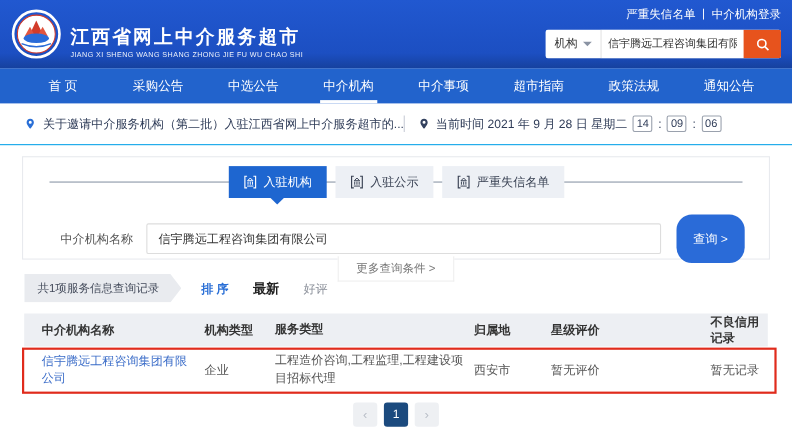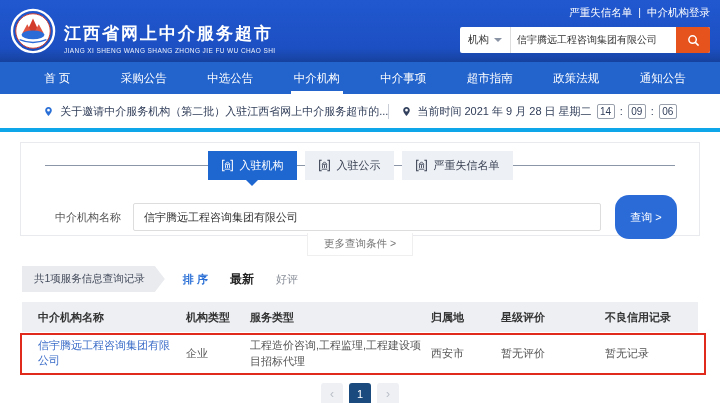--- a/index.html
+++ b/index.html
@@ -10,39 +10,39 @@
   .header { height:62px; background:linear-gradient(180deg,#2158d0 0%,#1c4fc2 78%,#16419e 100%);
     display:flex; align-items:center; padding:0 10px; position:relative; }
   .logo-wrap { display:flex; align-items:center; }
   .logo-badge { width:46px; height:46px; flex:0 0 auto; }
   .logo-text { margin-left:8px; color:#fff; }
   .logo-title { font-size:17px; font-weight:bold; letter-spacing:2px;margin-top:14px; }
   .logo-sub { font-size:6.5px; letter-spacing:.4px; margin-top:2px; opacity:.92; }
   .header-right { position:absolute; right:10px; top:6px; display:flex; flex-direction:column; align-items:flex-end; }
   .login-links { color:#fff; font-size:10.5px; display:flex; gap:6px; margin-bottom:7px; }
   .login-links span { cursor:pointer; }
-  .hdr-search { display:flex; align-items:stretch; height:26px; width:250px; background:#fff;
+  .hdr-search { display:flex; align-items:stretch; height:26px; width:214px; background:#fff;
     border-radius:2px; overflow:hidden; }
   .hdr-cat { display:flex; align-items:center; gap:5px; padding:0 8px; font-size:10.5px; color:#333;
     border-right:1px solid #ddd; cursor:pointer; white-space:nowrap; }
   .chev { width:0; height:0; border-left:4px solid transparent; border-right:4px solid transparent;
     border-top:4px solid #8a93a3; }
   .hdr-input { flex:1; border:none; outline:none; font-size:10px; padding:0 6px; color:#333; min-width:0; }
   .hdr-btn { width:34px; background:#e7531d; border:none; display:flex; align-items:center; justify-content:center; cursor:pointer; }
 
   
   .nav { height:32px; background:#2263cc; display:flex; padding:0 14px; }
   .nav-item { flex:1; display:flex; align-items:center; justify-content:center; color:#fff;
     font-size:11.5px; cursor:pointer; position:relative; }
   .nav-item.active::after { content:""; position:absolute; bottom:0; left:50%; transform:translateX(-50%);
     width:52px; height:3px; background:#fff; }
 
   
-  .notice { height:38px; display:flex; align-items:center; justify-content:center;
-    padding:4px 22px; border-bottom:4px solid #0ea5e9; font-size:11px; color:#2f3c58; }
+  .notice { height:38px; display:flex; align-items:center; justify-content:flex-start;
+    padding:4px 22px; border-bottom:1px solid #0ea5e9; font-size:11px; color:#2f3c58; }
   .notice-left { display:flex; align-items:center; gap:6px; }
   .notice-right { display:flex; align-items:center; gap:5px; border-left:1px solid #c9cdd6; padding-left:12px; }
   .time-box { display:inline-block; min-width:18px; text-align:center; border:1px solid #9aa1ad;
     border-radius:2px; font-size:10px; padding:1px 2px; background:#fff; color:#2f3c58; }
   .pin { width:11px; height:13px; flex:0 0 auto; }
 
   
   .panel { margin:10px 20px 0; border:1px solid #e8eaee; position:relative; height:94px; background:#fff; }
   .tabs-row { position:relative; height:30px; margin-top:8px; display:flex; justify-content:center; gap:8px; }
   .tabs-row::before { content:""; position:absolute; left:24px; right:24px; top:14px; height:1px; background:#8b97a8; }
@@ -57,37 +57,37 @@
   .form-label { font-size:11px; color:#555; margin-right:12px; white-space:nowrap; }
   .form-input { flex:1; height:28px; border:1px solid #ddd; border-radius:2px; font-size:11px;
     padding:0 10px; color:#333; outline:none; }
   .query-btn { margin-left:14px; width:62px; height:44px; border:none; border-radius:14px;
     background:#2a6bd8; color:#fff; font-size:11px; cursor:pointer; }
   .more-tab { position:absolute; left:50%; transform:translateX(-50%); bottom:-21px; z-index:2;
     background:#fff; border:1px solid #efefef; border-top:none; font-size:10.5px; color:#777;
     padding:4px 16px; cursor:pointer; white-space:nowrap; }
 
   
-  .results-bar { margin:30px 22px 0; display:flex; align-items:center; font-size:11px; }
+  .results-bar { margin:13px 22px 0; display:flex; align-items:center; font-size:11px; }
   .count-band { background:#e9ebef; color:#454c5c; font-size:10.5px; padding:6px 20px 6px 12px;
     clip-path:polygon(0 0,calc(100% - 10px) 0,100% 50%,calc(100% - 10px) 100%,0 100%); }
   .sort-label { color:#2a6fd6; font-weight:bold; margin-left:18px; cursor:pointer; }
   .sort-opt-new { color:#222; font-weight:bold; font-size:12px; margin-left:22px; cursor:pointer; }
   .sort-opt-good { color:#8a8f99; margin-left:22px; cursor:pointer; }
 
   .table { margin:10px 22px 0; font-size:11px; }
   .t-head { display:flex; background:#edeff3; color:#333; font-weight:bold; height:30px; align-items:center; }
   .t-row { display:flex; align-items:center; min-height:42px; position:relative; color:#555; }
   .c { padding:0 4px; }
   .c1 { width:160px; padding-left:16px; }
   .c2 { width:64px; }
   .c3 { width:181px; line-height:1.5; }
   .c4 { width:70px; }
   .c5 { width:104px; }
-  .c6 { flex:1; }
+  .c6 { flex:1;margin-left:41px; }
   .org-link { color:#3a6cc8; cursor:pointer; }
   .row-annotation { position:absolute; left:-2px; right:-8px; top:1px; bottom:-1px;
     border:2px solid #e02b1c; pointer-events:none; }
 
   
   .pager { display:flex; justify-content:center; gap:6px; margin-top:9px; }
   .pg { width:22px; height:22px; border-radius:3px; background:#eef0f3; color:#b9bec7; font-size:12px;
     display:flex; align-items:center; justify-content:center; cursor:pointer; }
   .pg.active { background:#1b4a7e; color:#fff; font-size:11px; }
 </style>

